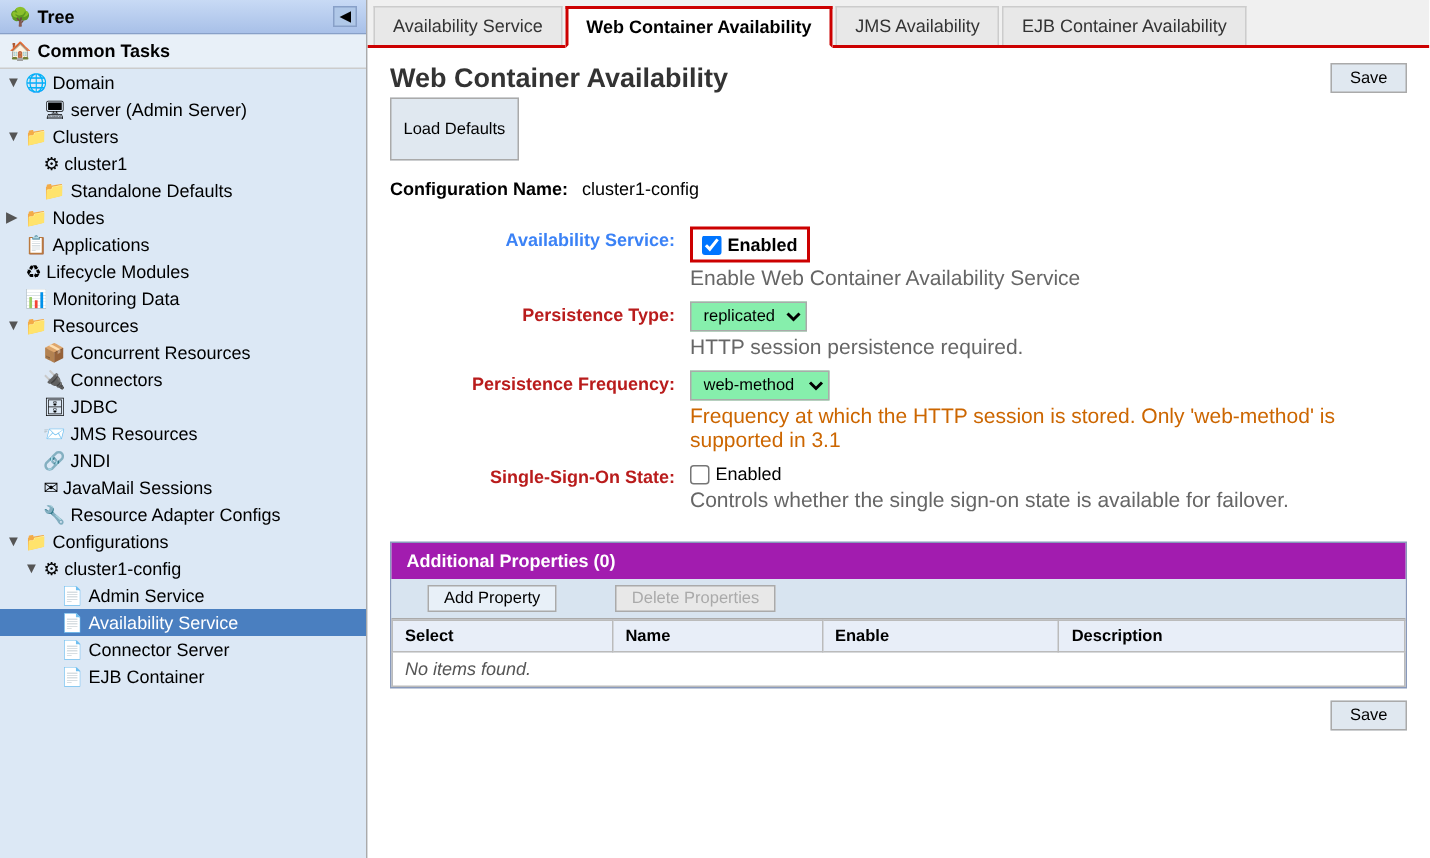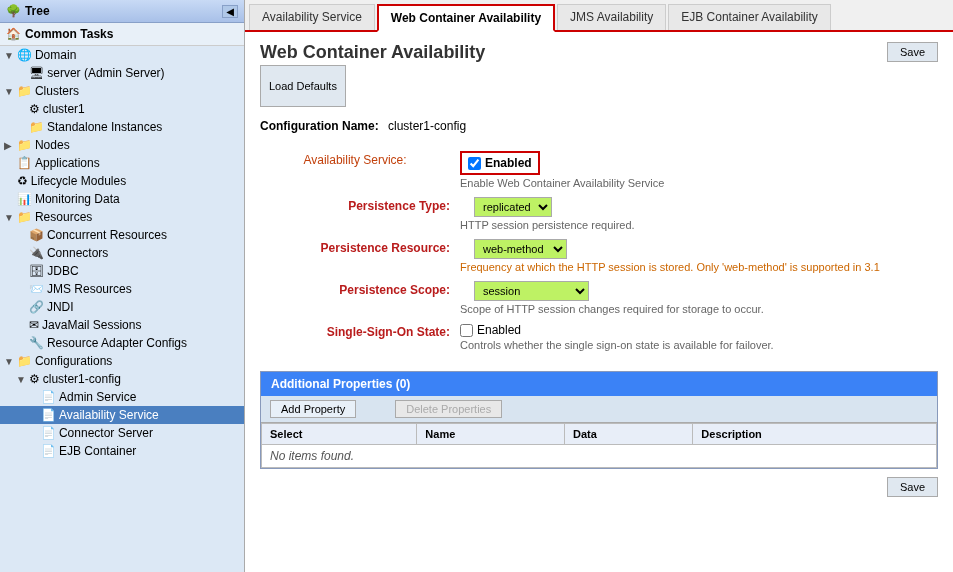--- a/index.html
+++ b/index.html
@@ -138,55 +138,54 @@
     .form-row { vertical-align: top; }
     .form-label {
       width: 200px;
       padding: 6px 10px 6px 0;
       font-weight: bold;
       text-align: right;
       vertical-align: top;
       color: #b91c1c;
     }
     .form-value { padding: 4px 0; vertical-align: top; }
-    .form-hint { color: #666; font-size: 11px; margin-top: 2px; }
+    .form-hint { color: #666; font-size: 14px; margin-top: 2px; }
     .form-hint.orange { color: #cc6600; }
     .availability-row-box {
       border: 2px solid #cc0000;
       display: inline-flex;
       align-items: center;
       padding: 3px 6px;
       gap: 4px;
       background: #fff;
     }
     .enabled-label { font-weight: bold; color: #000; }
 
     select.form-select {
       padding: 2px 4px;
       font-size: 11px;
       border: 1px solid #aaa;
-      background: #bef264;
-      margin-left: 14px;
+      background: #86efac;
     }
 
     
     .additional-props {
       margin-top: 16px;
       border: 1px solid #8899bb;
     }
     .additional-props-header {
-      background: #3b82f6;
+      background: #a21caf;
       color: white;
       padding: 5px 10px;
       font-weight: bold;
       font-size: 12px;
     }
     .additional-props-toolbar {
       background: #d8e4f0;
-      padding: 4px 9px;
+      padding: 4px 24px;
       display: flex;
       gap: 6px;
       border-bottom: 1px solid #aaa;
     }
     .props-btn {
       padding: 2px 10px;
       font-size: 11px;
       cursor: pointer;
       border: 1px solid #aaa;
       background: #e8f0f8;
@@ -259,21 +258,21 @@
         <span class="item-label">Clusters</span>
       </div>
       <div class="tree-item indent1">
         <span class="tree-expand"></span>
         <span>⚙</span>
         <span class="item-label">cluster1</span>
       </div>
       <div class="tree-item indent1">
         <span class="tree-expand"></span>
         <span>📁</span>
-        <span class="item-label">Standalone Instances</span>
+        <span class="item-label">Standalone Defaults</span>
       </div>
       <div class="tree-item indent0">
         <span class="tree-expand">▶</span>
         <span>📁</span>
         <span class="item-label">Nodes</span>
       </div>
       <div class="tree-item indent0">
         <span class="tree-expand"></span>
         <span>📋</span>
         <span class="item-label">Applications</span>
@@ -380,37 +379,33 @@
     </div>
 
     <div class="config-name-row">
       <strong>Configuration Name:</strong>
       <span style="margin-left:6px;">cluster1-config</span>
     </div>
 
     <table class="form-table">
       <tbody id="form-body">
           <tr class="form-row">
-            <td class="form-label" style="color: #c2410c; font-weight: normal; text-align: center;">Availability Service:</td>
+            <td class="form-label" style="color: #3b82f6; font-weight: bold;">Availability Service:</td>
             <td class="form-value"><div class="availability-row-box">
                 <input type="checkbox" checked="" style="">
                 <span class="enabled-label">Enabled</span>
               </div><div class="form-hint">Enable Web Container Availability Service</div></td>
           </tr>
           <tr class="form-row">
             <td class="form-label">Persistence Type:</td>
             <td class="form-value"><select class="form-select"><option value="replicated">replicated</option><option value="memory">memory</option><option value="file">file</option><option value="custom">custom</option></select><div class="form-hint">HTTP session persistence required.</div></td>
           </tr>
           <tr class="form-row">
-            <td class="form-label">Persistence Resource:</td>
+            <td class="form-label">Persistence Frequency:</td>
             <td class="form-value"><select class="form-select"><option value="web-method">web-method</option><option value="time-based">time-based</option><option value="on-shutdown">on-shutdown</option></select><div class="form-hint orange">Frequency at which the HTTP session is stored. Only 'web-method' is supported in 3.1</div></td>
-          </tr>
-          <tr class="form-row">
-            <td class="form-label">Persistence Scope:</td>
-            <td class="form-value"><select class="form-select"><option value="session">session</option><option value="modified-session">modified-session</option><option value="modified-attribute">modified-attribute</option></select><div class="form-hint">Scope of HTTP session changes required for storage to occur.</div></td>
           </tr>
           <tr class="form-row">
             <td class="form-label">Single-Sign-On State:</td>
             <td class="form-value">
               <div style="display: flex; align-items: center; gap: 4px;">
                 <input type="checkbox" style="">
                 <span class="">Enabled</span>
               </div>
               <div class="form-hint">Controls whether the single sign-on state is available for failover.</div>
             </td>
@@ -422,21 +417,21 @@
       <div class="additional-props-header">Additional Properties (0)</div>
       <div class="additional-props-toolbar">
         <button class="props-btn">Add Property</button>
         <button class="props-btn disabled">Delete Properties</button>
       </div>
       <table class="props-table">
         <thead>
           <tr id="props-header-row">
               <th>Select</th>
               <th>Name</th>
-              <th>Data</th>
+              <th>Enable</th>
               <th>Description</th>
             </tr>
         </thead>
         <tbody>
           <tr>
             <td colspan="4">
               <span class="no-items">No items found.</span>
             </td>
           </tr>
         </tbody>

